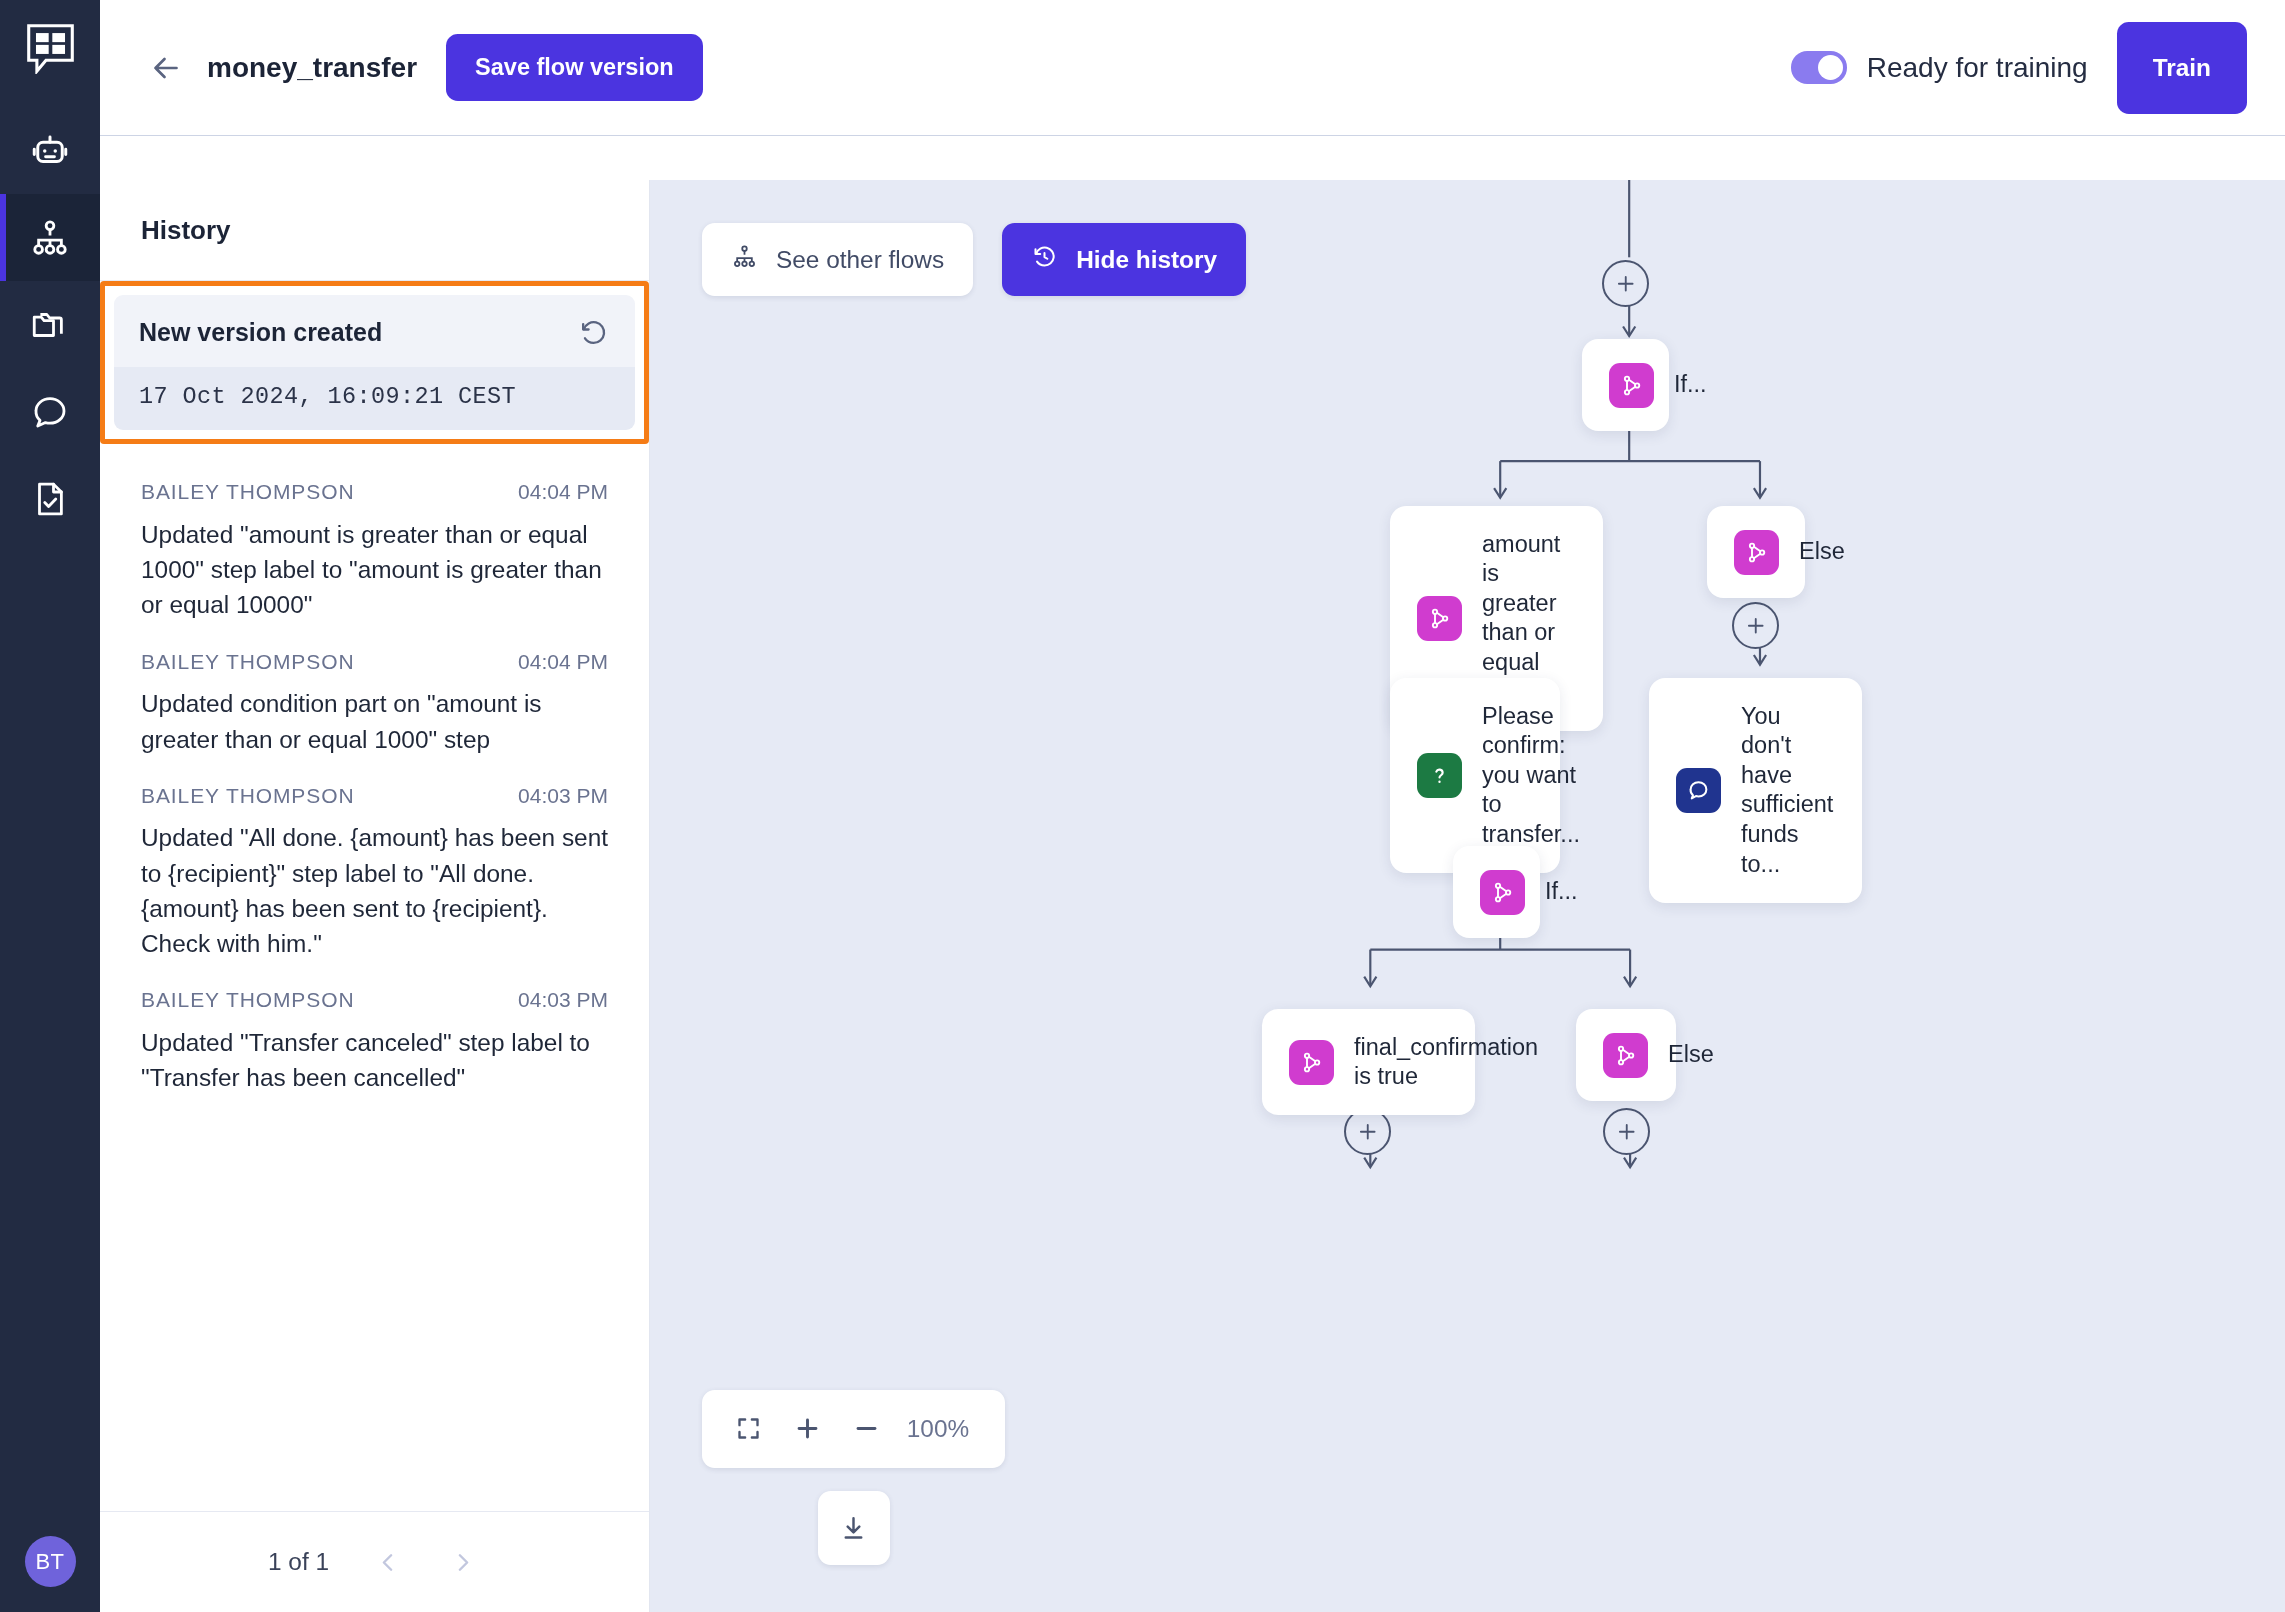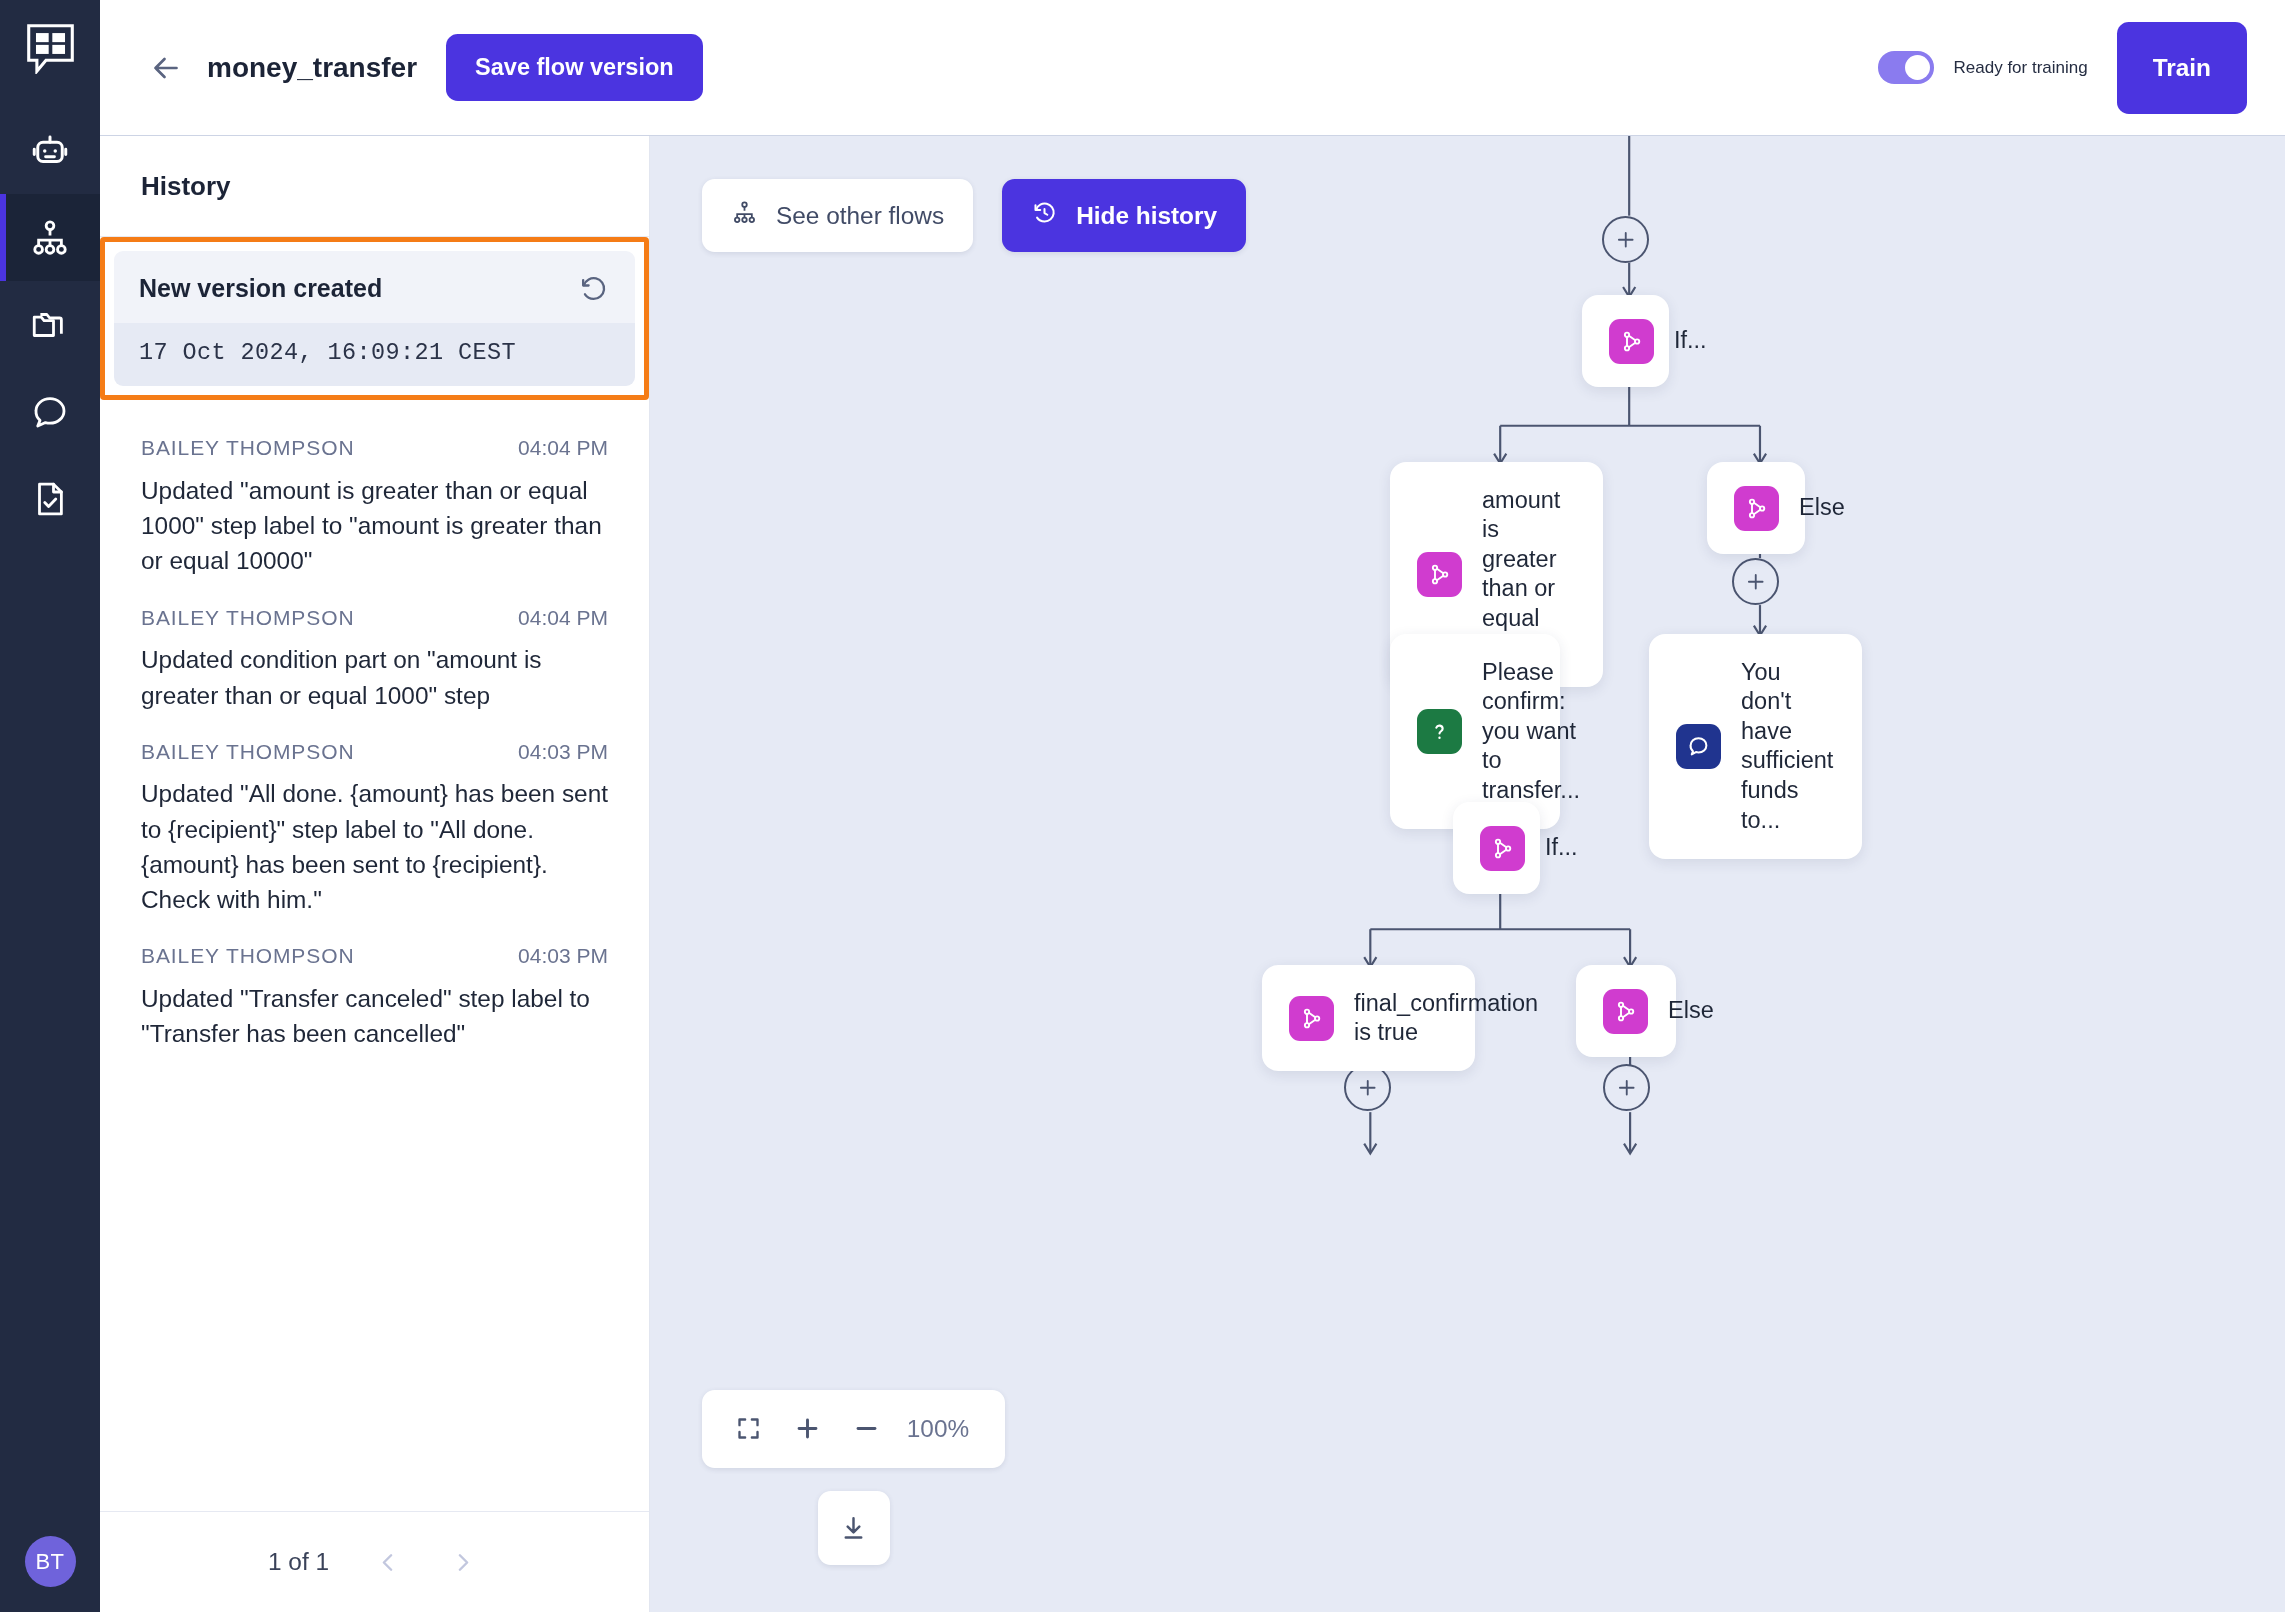--- a/index.html
+++ b/index.html
@@ -38,21 +38,21 @@
   .rail-spacer { flex: 1 1 auto; }
   .avatar {
     width: 51px; height: 51px; border-radius: 50%;
     background: #6f63db; color: #fff;
     display: flex; align-items: center; justify-content: center;
     font-size: 22px; letter-spacing: 0.5px;
     margin-bottom: 25px; cursor: pointer;
   }
 
   
-  .main { flex: 1 1 auto; display: flex; flex-direction: column; min-width: 0; }
+  .main { flex: 1 1 auto; display: flex; flex-direction: column; min-width: 0; gap: 44px; }
 
   
   .topbar {
     height: 136px; flex: 0 0 136px;
     background: #ffffff;
     display: flex; align-items: center;
     padding: 0 38px 0 45px;
     border-bottom: 1.8px solid #cdd4e5;
   }
   .back-arrow {
@@ -77,21 +77,21 @@
   }
   .toggle-wrap { display: flex; align-items: center; gap: 20px; }
   .toggle {
     width: 56px; height: 33px; border-radius: 16.3px;
     background: #8a7bef; position: relative; cursor: pointer; flex: 0 0 auto;
   }
   .toggle .knob {
     position: absolute; top: 3.6px; left: 27px;
     width: 25px; height: 25px; border-radius: 50%; background: #fff;
   }
-  .toggle-label { font-size: 17px; color: #252d42; white-space: nowrap; }
+  .toggle-label { font-size: 28px; color: #252d42; white-space: nowrap; }
   .btn-train {
     background: #4b34e0; color: #fff; font-size: 24.4px; font-weight: 700;
     border-radius: 11.8px; padding: 32px 36px;
   }
 
   
   .body { flex: 1 1 auto; display: flex; min-height: 0; background: #f7f8fa; }
 
   .history {
     width: 550px; flex: 0 0 550px;

